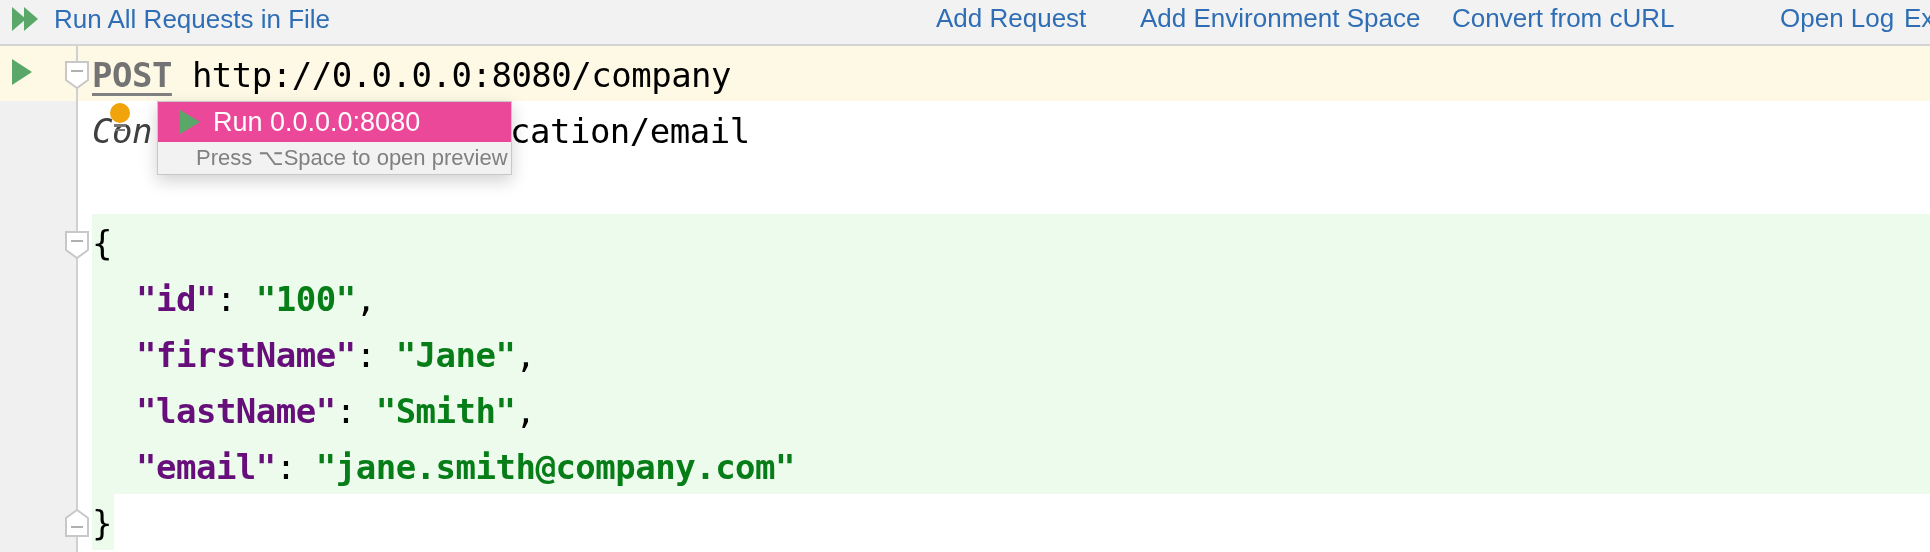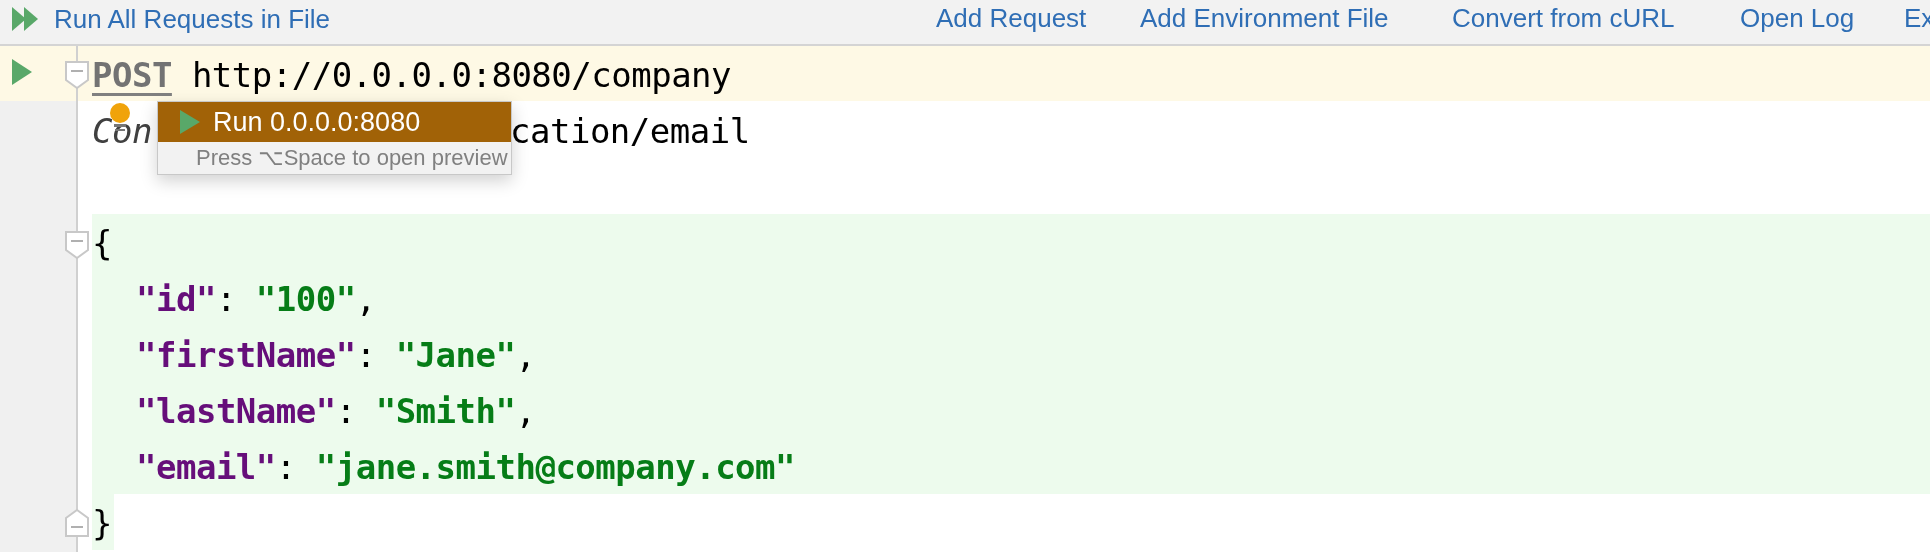--- a/index.html
+++ b/index.html
@@ -28,40 +28,40 @@
 
   .run-gutter-icon { position:absolute; left:12px; top:59px; width:0; height:0; border-top:13px solid transparent; border-bottom:13px solid transparent; border-left:20px solid #59a869; cursor:pointer; }
 
   .fold { position:absolute; left:64px; width:26px; height:30px; cursor:pointer; }
 
   .bulb { position:absolute; left:110px; top:103px; width:20px; height:20px; border-radius:50%; background:#f0a30a; }
   .bulb-base { position:absolute; left:114px; top:124px; width:12px; height:3px; background:#777; }
   .bulb-base2 { position:absolute; left:115px; top:129px; width:10px; height:2px; background:#777; }
 
   .popup { position:absolute; left:157px; top:101px; width:353px; height:72px; background:#f2f2f2; border:1px solid #c8c8c8; box-shadow:0 6px 16px rgba(0,0,0,0.18); }
-  .popup-item { position:absolute; left:0; top:0; width:353px; height:40px; background:#a16207; color:#fff; font-size:27px; line-height:40px; cursor:pointer; }
+  .popup-item { position:absolute; left:0; top:0; width:353px; height:40px; background:#ec4899; color:#fff; font-size:27px; line-height:40px; cursor:pointer; }
   .popup-item .play { position:absolute; left:22px; top:8px; width:0; height:0; border-top:12px solid transparent; border-bottom:12px solid transparent; border-left:20px solid #59a869; }
   .popup-item .lbl { position:absolute; left:55px; top:0; }
   .popup-hint { position:absolute; left:10px; top:40px; font-size:22px; line-height:32px; color:#808080; white-space:nowrap;margin-left:28px; }
 </style>
 </head>
 <body>
 
 <div class="toolbar">
   <div class="tb-item tb-run-all">
     <svg class="ico" viewBox="0 0 36 28">
       <polygon points="2,2 16,14 2,26" fill="#59a869"></polygon>
       <polygon points="14,2 28,14 14,26" fill="#59a869"></polygon>
     </svg>
     <span class="lbl">Run All Requests in File</span>
   </div>
   <div class="tb-item" style="left:936px;">Add Request</div>
-  <div class="tb-item" style="left:1140px;">Add Environment File</div>
+  <div class="tb-item" style="left:1140px;">Add Environment Space</div>
   <div class="tb-item" style="left:1452px;">Convert from cURL</div>
-  <div class="tb-item" style="left:1740px;text-align:center;">Open Log</div>
+  <div class="tb-item" style="left:1780px;text-align:center;">Open Log</div>
   <div class="tb-item" style="left:1904px;">Ex</div>
 </div>
 
 <div class="gutter"></div>
 <div class="editor"></div>
 <div class="band-yellow"></div>
 <div class="band-green"></div>
 <div class="band-green-tail"></div>
 <div class="gutter-line"></div>
 

